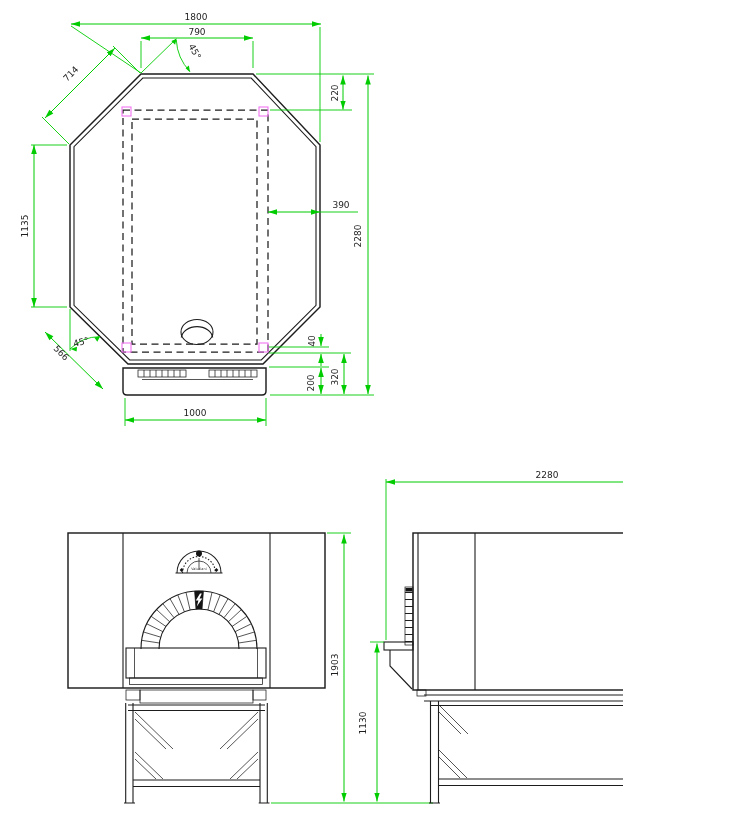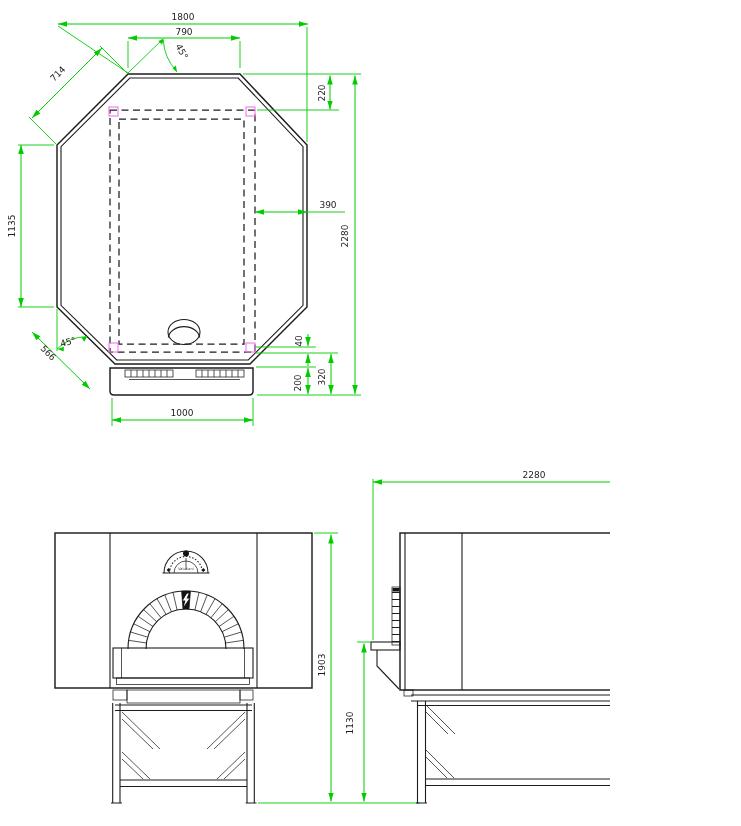--- a/index.html
+++ b/index.html
@@ -1,17 +1,17 @@
 <!DOCTYPE html>
 <html><head>
 <meta charset="utf-8">
 <style>
   html,body{margin:0;padding:0;background:#ffffff;}
   .canvas{position:relative;width:610px;height:826px;background:#ffffff;overflow:hidden;
-          font-family:"DejaVu Sans",sans-serif;}
+          font-family:"DejaVu Sans",sans-serif;padding-left:13px;}
   svg{display:block;}
   
   .k{stroke:#1d1d1d;fill:none;stroke-width:1.1;}
   .k2{stroke-width:1.45;}
   .thin{stroke-width:0.75;}
   .dash{stroke-dasharray:7 4.5;stroke-width:1.25;}
   .fillk{fill:#141414;stroke:none;}
   
   .g{stroke:#00cc00;fill:none;stroke-width:1;}
   .gthin{stroke-width:0.9;}

